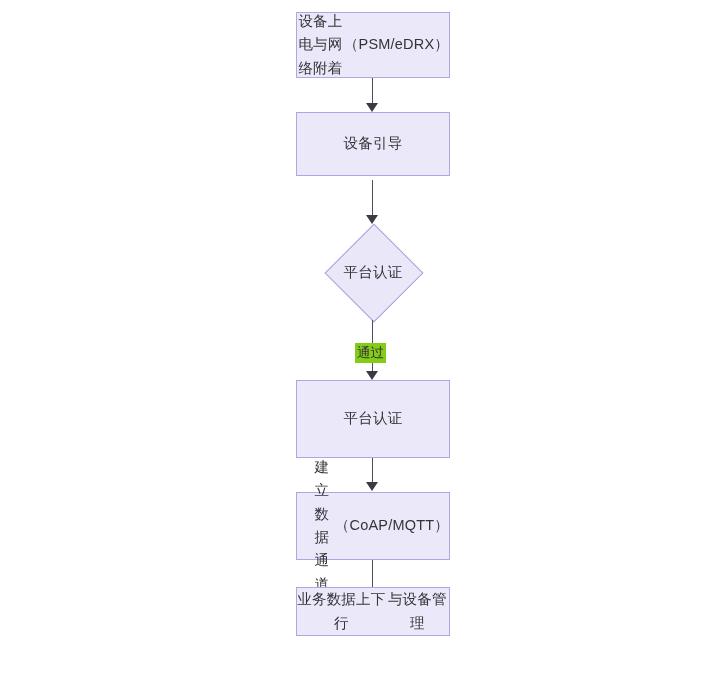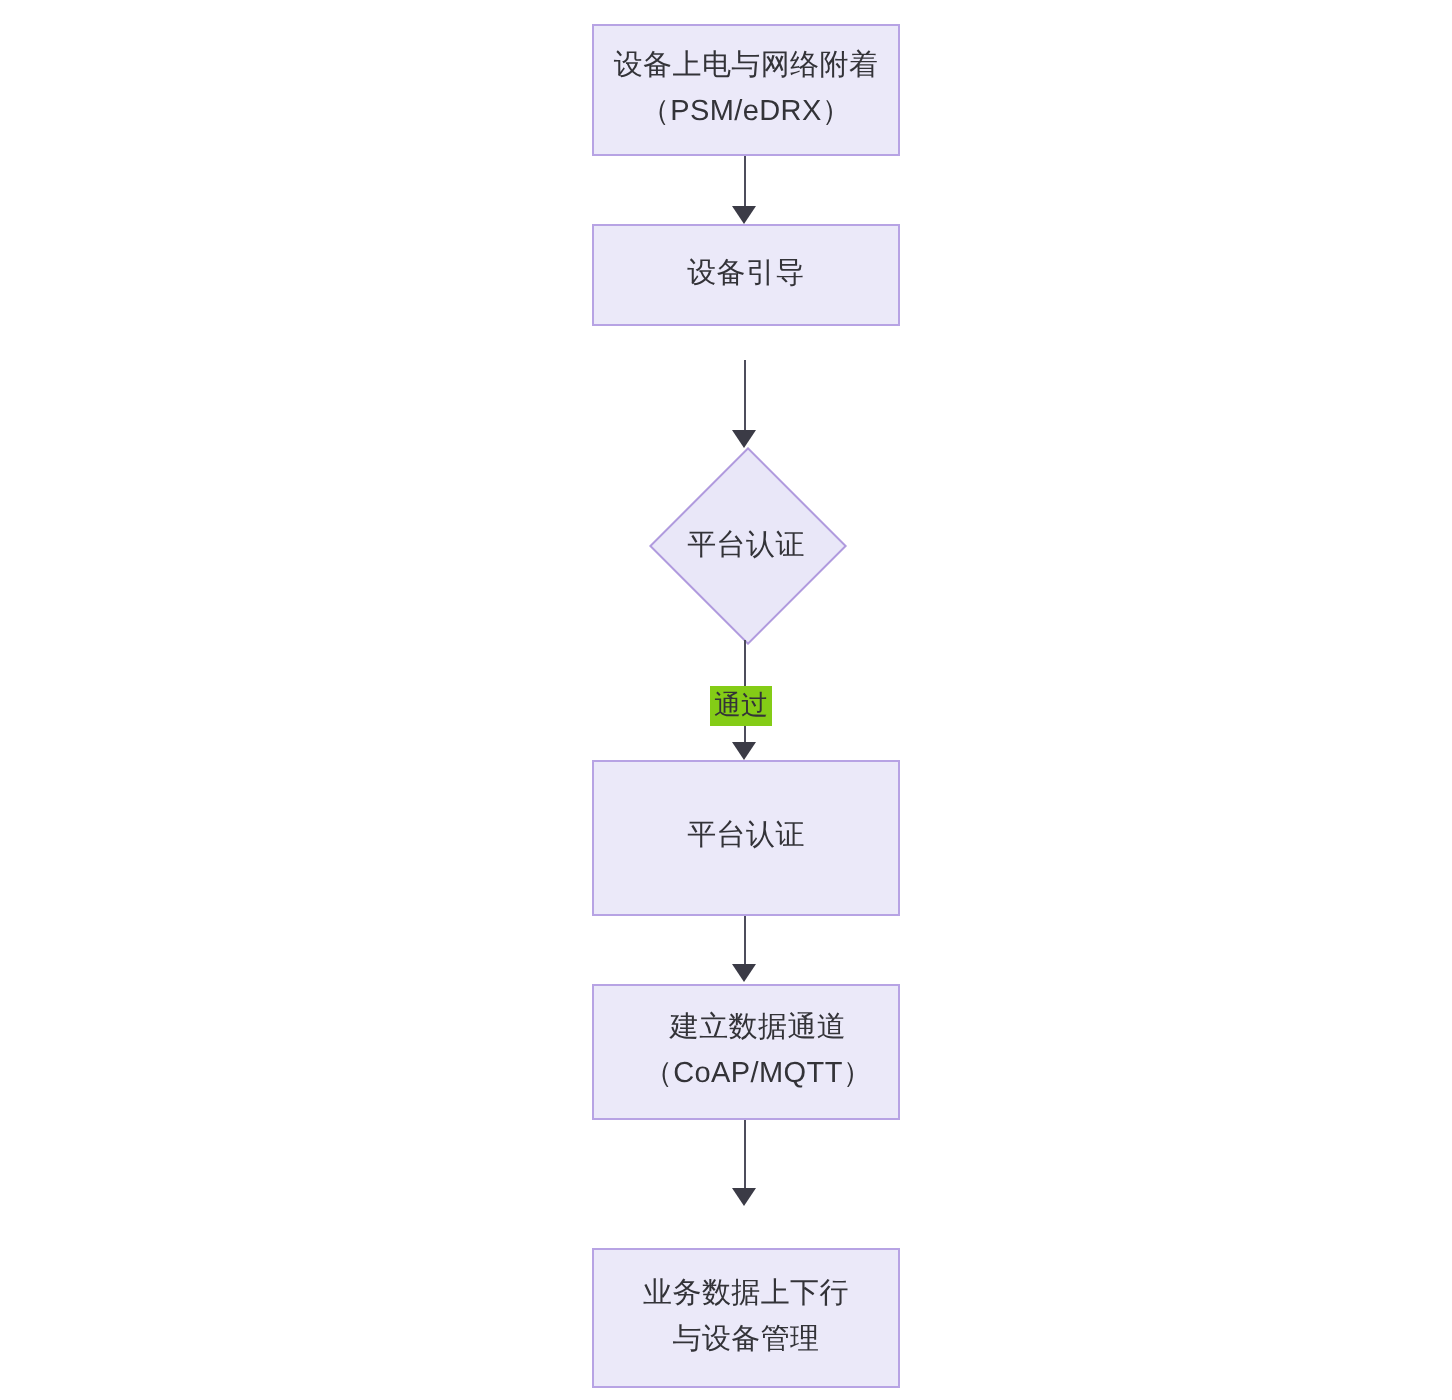--- a/index.html
+++ b/index.html
@@ -39,21 +39,21 @@
 
   
   .node {
     position: absolute;
     left: 296px;
     width: 154px;
     box-sizing: border-box;
     background: #ebe9f9;
     border: 1.6px solid #b7a3e4;
     display: flex;
-    flex-direction: column;
+    flex-direction: row;
     align-items: center;
     justify-content: center;
     color: #333338;
     font-size: 14.5px;
     line-height: 1.62;
     text-align: center;
     letter-spacing: 0.2px;
   }
   .node .line2 {
     display: block;
@@ -111,21 +111,21 @@
 <div id="flowchart">
 
   <div class="node" style="top:12px; height:66px;">
     <span class="line1">设备上电与网络附着</span>
     <span class="line2">（PSM/eDRX）</span>
   </div>
 
   <div class="edge" style="top:78px; height:26px;"></div>
   <div class="arrowhead" style="top:103px;"></div>
 
-  <div class="node" style="top:112px; height:51px;">
+  <div class="node" style="top:112px; height:64px;">
     <span class="line1">设备引导</span>
   </div>
 
   <div class="edge" style="top:180px; height:36px;"></div>
   <div class="arrowhead" style="top:215px;"></div>
 
   <div class="decision-wrap">
     <div class="decision-shape"></div>
     <div class="decision-label">平台认证</div>
   </div>
@@ -142,18 +142,18 @@
   <div class="arrowhead" style="top:482px;"></div>
 
   <div class="node" style="top:492px; height:68px;padding-left:12px;">
     <span class="line1">建立数据通道</span>
     <span class="line2">（CoAP/MQTT）</span>
   </div>
 
   <div class="edge" style="top:560px; height:35px;"></div>
   <div class="arrowhead" style="top:594px;"></div>
 
-  <div class="node" style="top:624px; height:70px;">
+  <div class="node" style="top:587px; height:49px;">
     <span class="line1">业务数据上下行</span>
     <span class="line2">与设备管理</span>
   </div>
 
 </div>
 
 </body></html>

